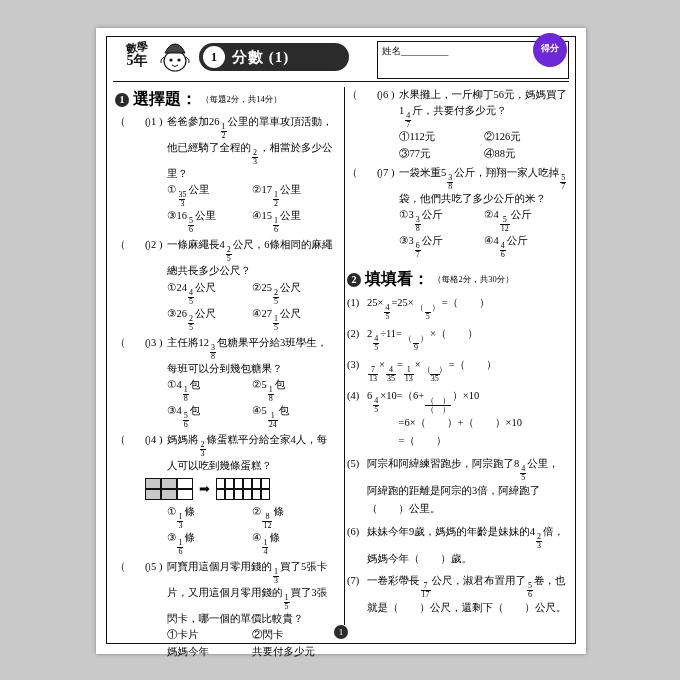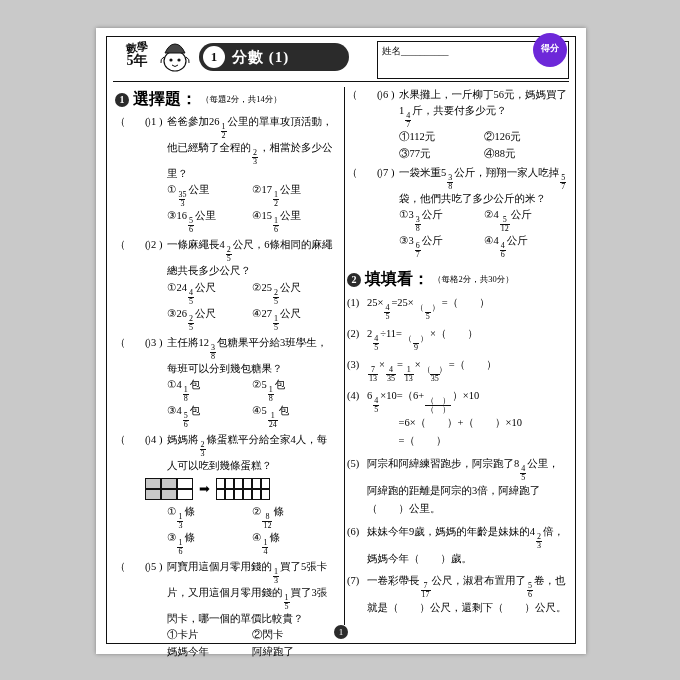--- a/index.html
+++ b/index.html
@@ -308,21 +308,21 @@
                 <span class="n">1</span>
                 <span class="d">3</span>
               </span>買了5張卡片，又用這個月零用錢的<span class="fr">
                 <span class="n">1</span>
                 <span class="d">5</span>
               </span>買了3張閃卡，哪一個的單價比較貴？
             <span class="opts">
               <span class="opt">①卡片</span>
               <span class="opt">②閃卡</span>
               <span class="opt">媽媽今年</span>
-              <span class="opt">阿緯跑了</span>
+              <span class="opt">共要付多少元</span>
             </span>
           </span>
         </div>
 
       </div>
 
       <div class="col right">
 
         <div class="item">
           <span class="brk">（　　）</span>

